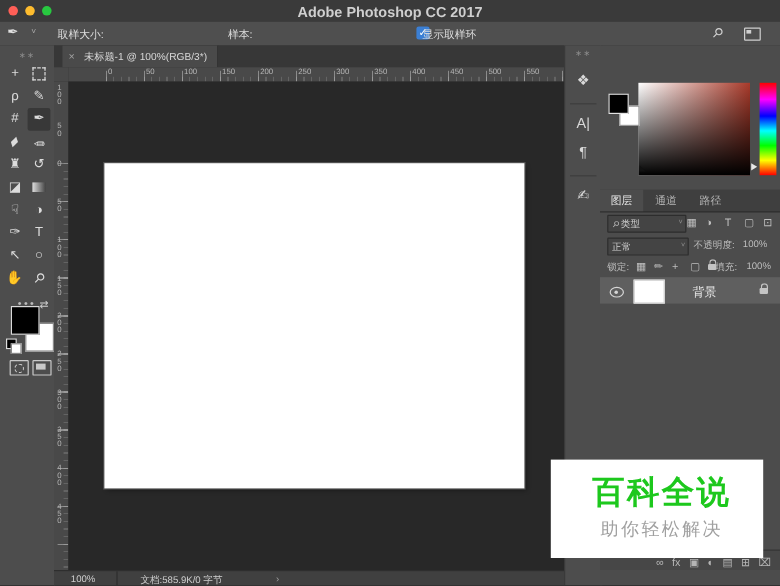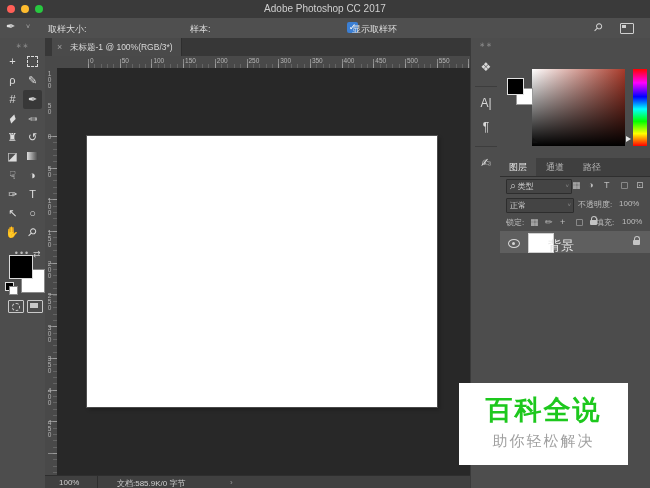--- a/index.html
+++ b/index.html
@@ -6,21 +6,21 @@
   #app{position:relative;width:650px;height:488px;overflow:hidden;
        font-family:"Liberation Sans","DejaVu Sans",sans-serif;
        background:#4c4c4c;-webkit-font-smoothing:antialiased;}
   .abs{position:absolute;}
   
   .titlebar{left:0;top:0;width:650px;height:18px;background:#3a3a3a;border-bottom:1px solid #2c2c2c;}
   .tl{width:8px;height:8px;border-radius:50%;top:5px;}
   .tl.red{left:7px;background:#ff5f57;}
   .tl.yellow{left:21px;background:#febc2e;}
   .tl.green{left:35px;background:#28c840;}
-  .title-text{left:0;right:0;top:3px;text-align:center;font-size:10px;color:#cfcfcf;}
+  .title-text{left:0;right:0;top:3px;text-align:center;font-size:12px;color:#cfcfcf;font-weight:bold;}
   
   .optionsbar{left:0;top:18px;width:650px;height:20px;background:#4f4f4f;border-bottom:1px solid #333;}
   .opt-label{top:5px;font-size:9px;color:#dedede;}
   .opt-select{top:3px;height:13px;background:#424242;border:1px solid #2d2d2d;border-radius:1px;
               color:#d6d6d6;font-size:8.5px;line-height:13px;padding:0 4px;}
   .opt-select .chev{position:absolute;right:3px;top:0;color:#9a9a9a;font-size:7px;}
   .preset{left:6px;top:2px;color:#e0e0e0;font-size:11px;}
   .preset-caret{left:26px;top:5px;color:#aaa;font-size:7px;}
   .checkbox{top:4px;width:11px;height:11px;background:#3b7fd4;border-radius:2px;color:#fff;
             font-size:9px;line-height:11px;text-align:center;}
@@ -97,26 +97,26 @@
   .l-select .chev{position:absolute;right:2px;top:0;color:#8f8f8f;font-size:6px;}
   .dim{color:#9b9b9b;}
   .dimmer{color:#858585;}
   .row-icon{position:absolute;top:3px;color:#bdbdbd;font-size:9px;}
   .padlock{position:relative;display:inline-block;width:7px;height:5px;background:#c4c4c4;border-radius:1px;margin-top:5px;}
   .padlock::before{content:"";position:absolute;top:-4px;left:1px;width:4px;height:4px;border:1px solid #c4c4c4;border-bottom:none;border-radius:3px 3px 0 0;}
   .layer-row{left:0;top:193px;width:150px;height:22px;background:#5f5f5f;}
   .eye{position:absolute;left:8px;top:8px;width:10px;height:7px;border:1px solid #d6d6d6;border-radius:50%;}
   .eye::after{content:"";position:absolute;left:2.5px;top:1.5px;width:3px;height:3px;background:#d6d6d6;border-radius:50%;}
   .layer-thumb{position:absolute;left:28px;top:2px;width:24px;height:18px;background:#fff;border:1px solid #d0d0d0;}
-  .layer-name{position:absolute;left:48px;top:6px;font-size:13px;color:#e4e4e4;}
+  .layer-name{position:absolute;left:77px;top:6px;font-size:10px;color:#e4e4e4;}
   .layer-lock{position:absolute;right:10px;top:4px;}
   .lbottom{left:0;top:420px;width:150px;height:17px;background:#474747;border-top:1px solid #363636;text-align:right;padding-right:4px;box-sizing:border-box;}
   .lb-icon{display:inline-block;color:#b5b5b5;font-size:9px;line-height:17px;margin:0 3.5px;font-style:normal;}
   
-  .watermark{left:459px;top:383px;width:169px;height:82px;background:#fff;z-index:60;text-align:center;}
+  .watermark{left:459px;top:383px;width:169px;height:82px;background:#fff;z-index:60;text-align:center;padding-left:8px;}
   .wm-title{margin-top:9px;font-size:27px;font-weight:bold;color:#1dc81d;letter-spacing:2px;}
   .wm-sub{margin-top:4px;font-size:15px;color:#a0a0a0;letter-spacing:2px;}
 </style>
 </head>
 <body>
 
 <div id="app">
 
   <div class="abs titlebar">
     <div class="abs tl red"></div>
@@ -268,20 +268,21 @@
       <span class="row-icon dimmer" style="left:122px;font-size:8px;">100%</span>
     </div>
 
     <div class="abs layer-row">
       <span class="eye"></span>
       <span class="layer-thumb"></span>
       <span class="layer-name">背景</span>
       <span class="layer-lock padlock"></span>
     </div>
 
+    <div class="abs lbottom" id="lbottom-host"><i class="lb-icon">∞</i><i class="lb-icon">fx</i><i class="lb-icon">▣</i><i class="lb-icon">◐</i><i class="lb-icon">▤</i><i class="lb-icon">⊞</i><i class="lb-icon">⌧</i></div>
   </div>
 
   <div class="abs watermark">
     <div class="wm-title">百科全说</div>
     <div class="wm-sub">助你轻松解决</div>
   </div>
 
 </div>
 
 </body></html>

